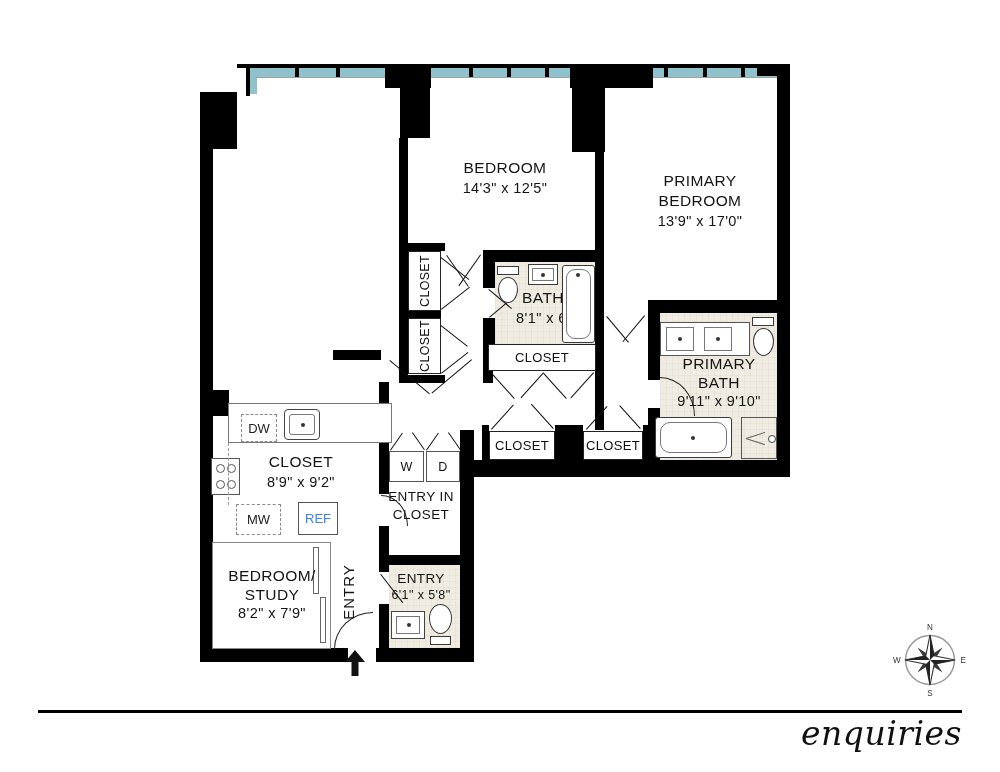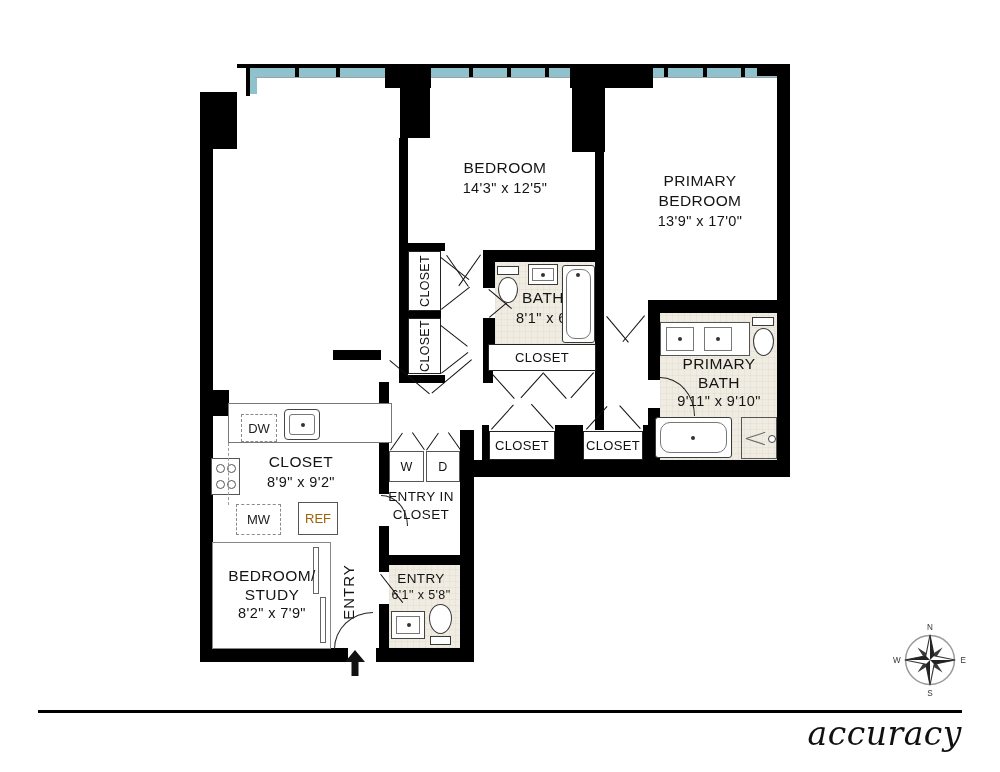--- a/index.html
+++ b/index.html
@@ -20,21 +20,21 @@
   .cbox{position:absolute;background:#fff;border:1.6px solid #222;display:flex;align-items:center;
         justify-content:center;font-size:12.5px;letter-spacing:.3px;box-sizing:border-box;}
   .vtext{transform:rotate(-90deg);white-space:nowrap;}
   .fx{position:absolute;box-sizing:border-box;border:1.3px solid #3a3a3a;background:#fff;}
   .fx .inner{position:absolute;box-sizing:border-box;border:1px solid #777;}
   .dot{position:absolute;width:4px;height:4px;border-radius:50%;background:#333;}
   .oval{position:absolute;box-sizing:border-box;border:1.3px solid #3a3a3a;background:#fff;border-radius:50% 50% 50% 50%/46% 46% 54% 54%;}
   .dash{position:absolute;box-sizing:border-box;border:1.4px dashed #8a8a8a;background:transparent;
         display:flex;align-items:center;justify-content:center;font-size:13px;color:#222;}
   .thinbox{position:absolute;box-sizing:border-box;border:1.3px solid #555;background:#fff;
-        display:flex;align-items:center;justify-content:center;font-size:13px;color:#a16207;}
+        display:flex;align-items:center;justify-content:center;font-size:13px;color:#3b82f6;}
   .gline{position:absolute;background:#9aa4a6;}
   #footer-disclaimer{position:absolute;left:38px;top:697px;width:924px;font-size:8px;
         letter-spacing:.12px;white-space:nowrap;color:#1a1a1a;}
   #footer-rule{position:absolute;left:38px;top:710px;width:924px;height:3px;background:#000;}
   #footer-address{position:absolute;left:38px;top:723px;font-size:17.5px;letter-spacing:.2px;color:#161616;}
   #brand-logo{position:absolute;right:38px;top:714px;width:400px;text-align:right;
         font-family:"DejaVu Serif",serif;font-style:italic;font-size:33px;color:#101010;letter-spacing:.5px;}
 </style>
 </head>
 <body>
@@ -274,15 +274,15 @@
     <polygon points="84,50 55.7,55.7 50,50" fill="#222"></polygon>
     <polygon points="50,84 44.3,55.7 50,50" fill="#222"></polygon>
     <polygon points="16,50 44.3,44.3 50,50" fill="#222"></polygon>
     <text x="50" y="9" text-anchor="middle" font-size="11" fill="#333" font-family="Liberation Sans, sans-serif">N</text>
     <text x="95" y="54" text-anchor="middle" font-size="11" fill="#333" font-family="Liberation Sans, sans-serif">E</text>
     <text x="50" y="99" text-anchor="middle" font-size="11" fill="#333" font-family="Liberation Sans, sans-serif">S</text>
     <text x="5" y="54" text-anchor="middle" font-size="11" fill="#333" font-family="Liberation Sans, sans-serif">W</text>
   </svg>
 
   <div id="footer-rule"></div>
-  <div id="brand-logo">accuracy</div>
+  <div id="brand-logo">enquiries</div>
 
 </div>
 
 </body></html>

